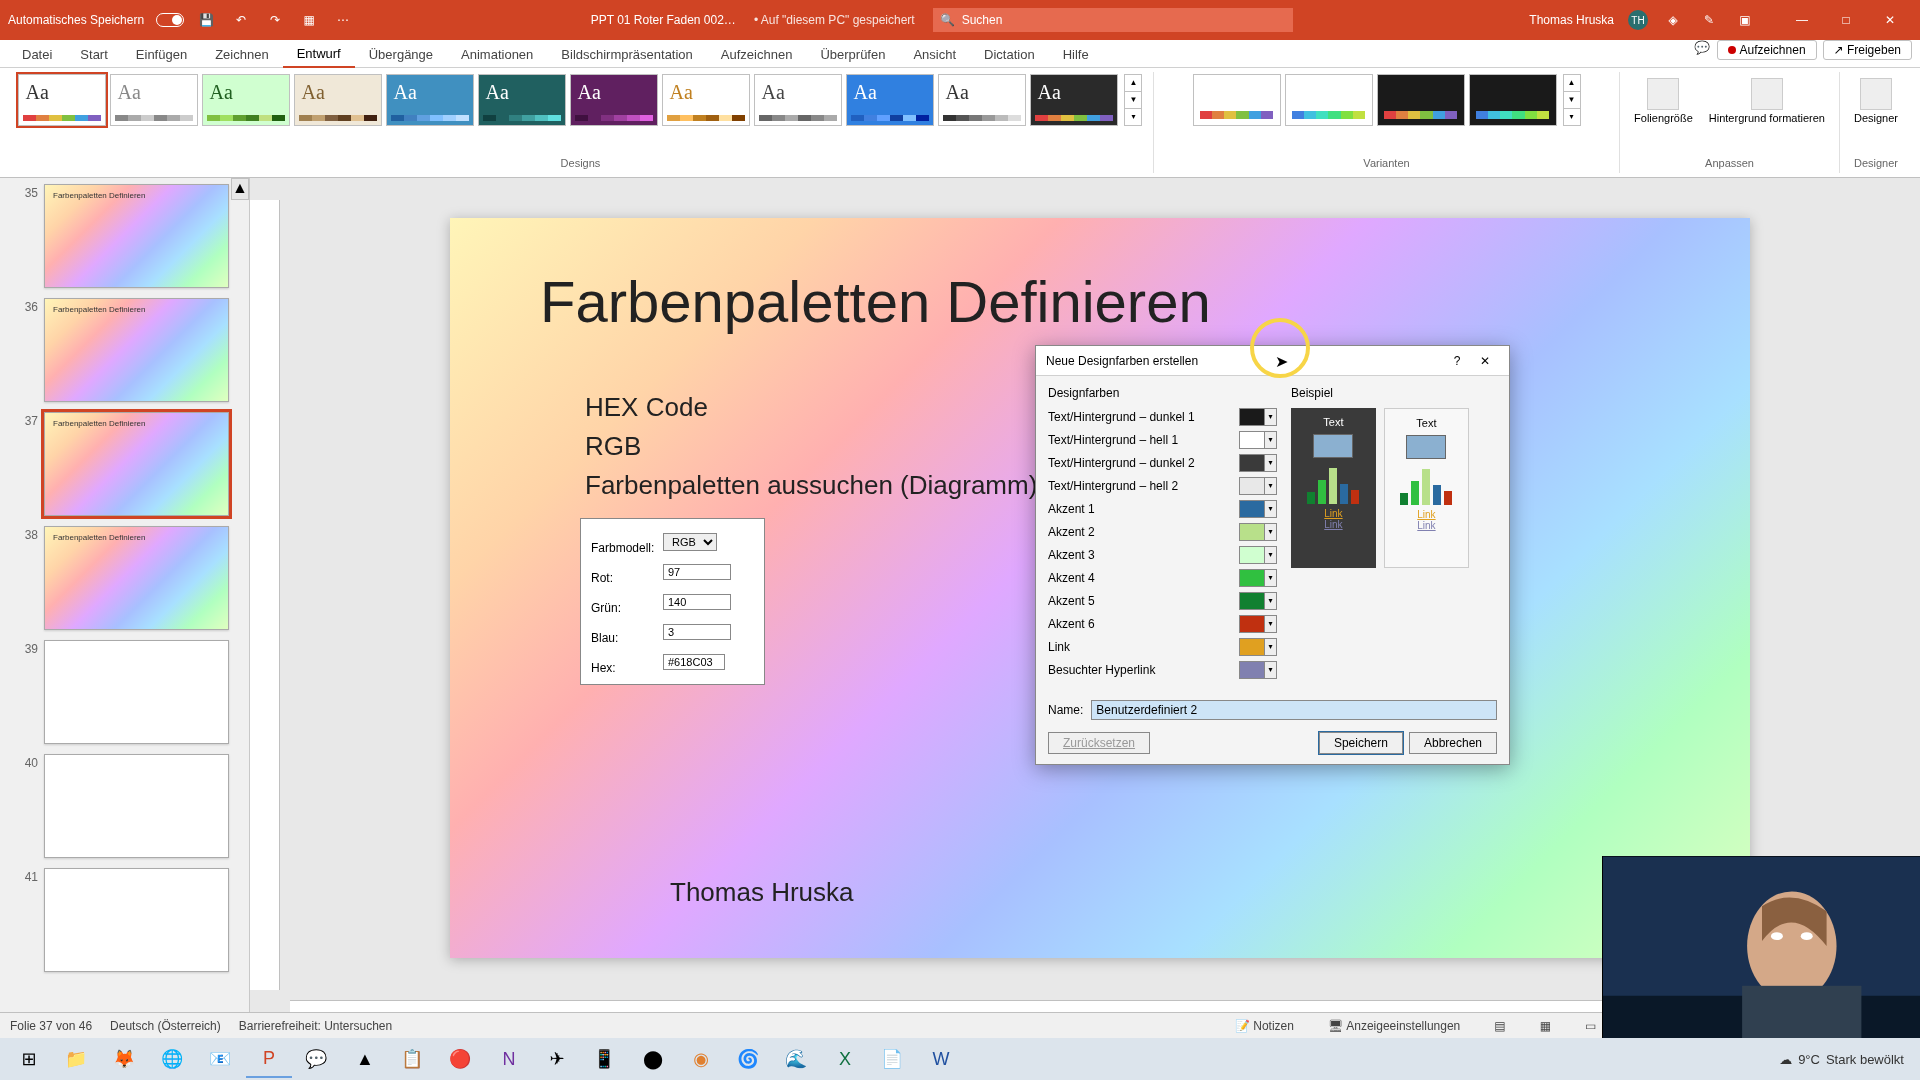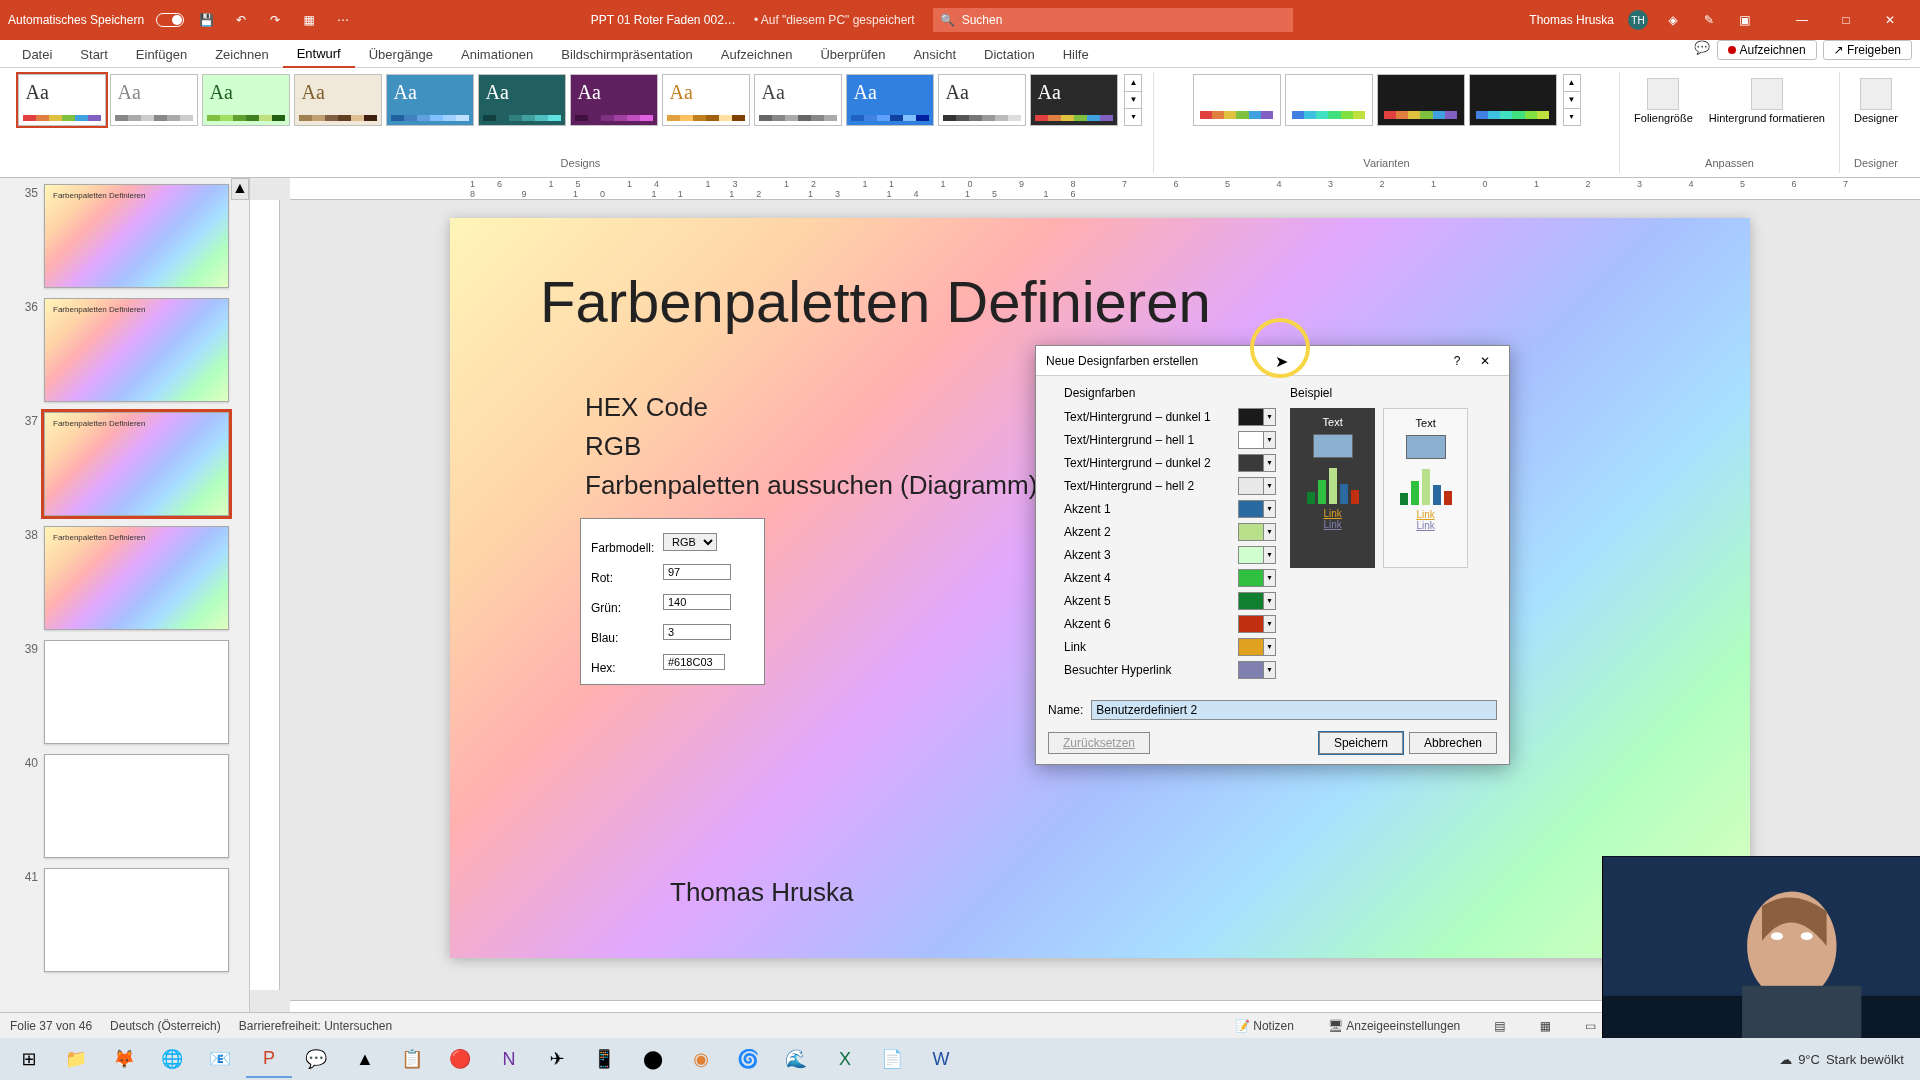--- a/index.html
+++ b/index.html
@@ -69,21 +69,21 @@
 .color-box select, .color-box input { font-size:11px; border:1px solid #888; padding:1px 4px; }
 .color-box input[type=number] { width:68px; }
 
 .notes { position:absolute; bottom:0; left:40px; right:0; height:50px; background:#fff; border-top:1px solid #c0c0c0; padding:12px 20px; font-size:20px; color:#888; }
 
 
 .dialog { position:absolute; top:345px; left:1035px; width:475px; background:#f4f4f4; border:1px solid #888; box-shadow:0 4px 20px rgba(0,0,0,0.35); font-size:12px; }
 .dialog-title { height:30px; display:flex; align-items:center; padding:0 10px; border-bottom:1px solid #d0d0d0; background:#fff; }
 .dialog-title .t { flex:1; }
 .dialog-title .dbtn { width:28px; text-align:center; cursor:pointer; }
-.dialog-body { display:flex; padding:10px 28px; gap:14px; }
+.dialog-body { display:flex; padding:10px 12px; gap:14px; }
 .dcol { flex:1; }
 .dcol h4 { font-weight:400; font-size:12px; margin-bottom:8px; }
 .drow { display:flex; align-items:center; margin:5px 0; }
 .drow .dlbl { flex:1; }
 .swatch { width:38px; height:18px; border:1px solid #888; display:flex; background:#fff; cursor:pointer; }
 .swatch .c { flex:1; }
 .swatch .arr { width:12px; background:#eee; border-left:1px solid #888; font-size:8px; text-align:center; line-height:16px; }
 .preview { display:flex; gap:8px; }
 .prev-box { width:85px; height:160px; padding:8px 4px; font-size:11px; text-align:center; }
 .prev-box.dark { background:#3a3a3a; color:#fff; }
@@ -422,21 +422,20 @@
       <div class="thumb-row">
         <div class="thumb-num">40</div>
         <div class="thumb"></div>
       </div>
       <div class="thumb-row">
         <div class="thumb-num">41</div>
         <div class="thumb"></div>
       </div>
     </div>
   <div class="slide-area">
-    <div class="ruler-h">16  15  14  13  12  11  10  9  8  7  6  5  4  3  2  1  0  1  2  3  4  5  6  7  8  9  10  11  12  13  14  15  16</div>
     <div class="ruler-v"></div>
     <div class="slide-canvas">
       <h1>Farbenpaletten Definieren</h1>
       <div class="slide-body" id="slide-body">
           <div>HEX Code</div>
           <div>RGB</div>
           <div>Farbenpaletten aussuchen (Diagramm)</div>
         </div>
       <div class="color-box">
         <div class="row">

